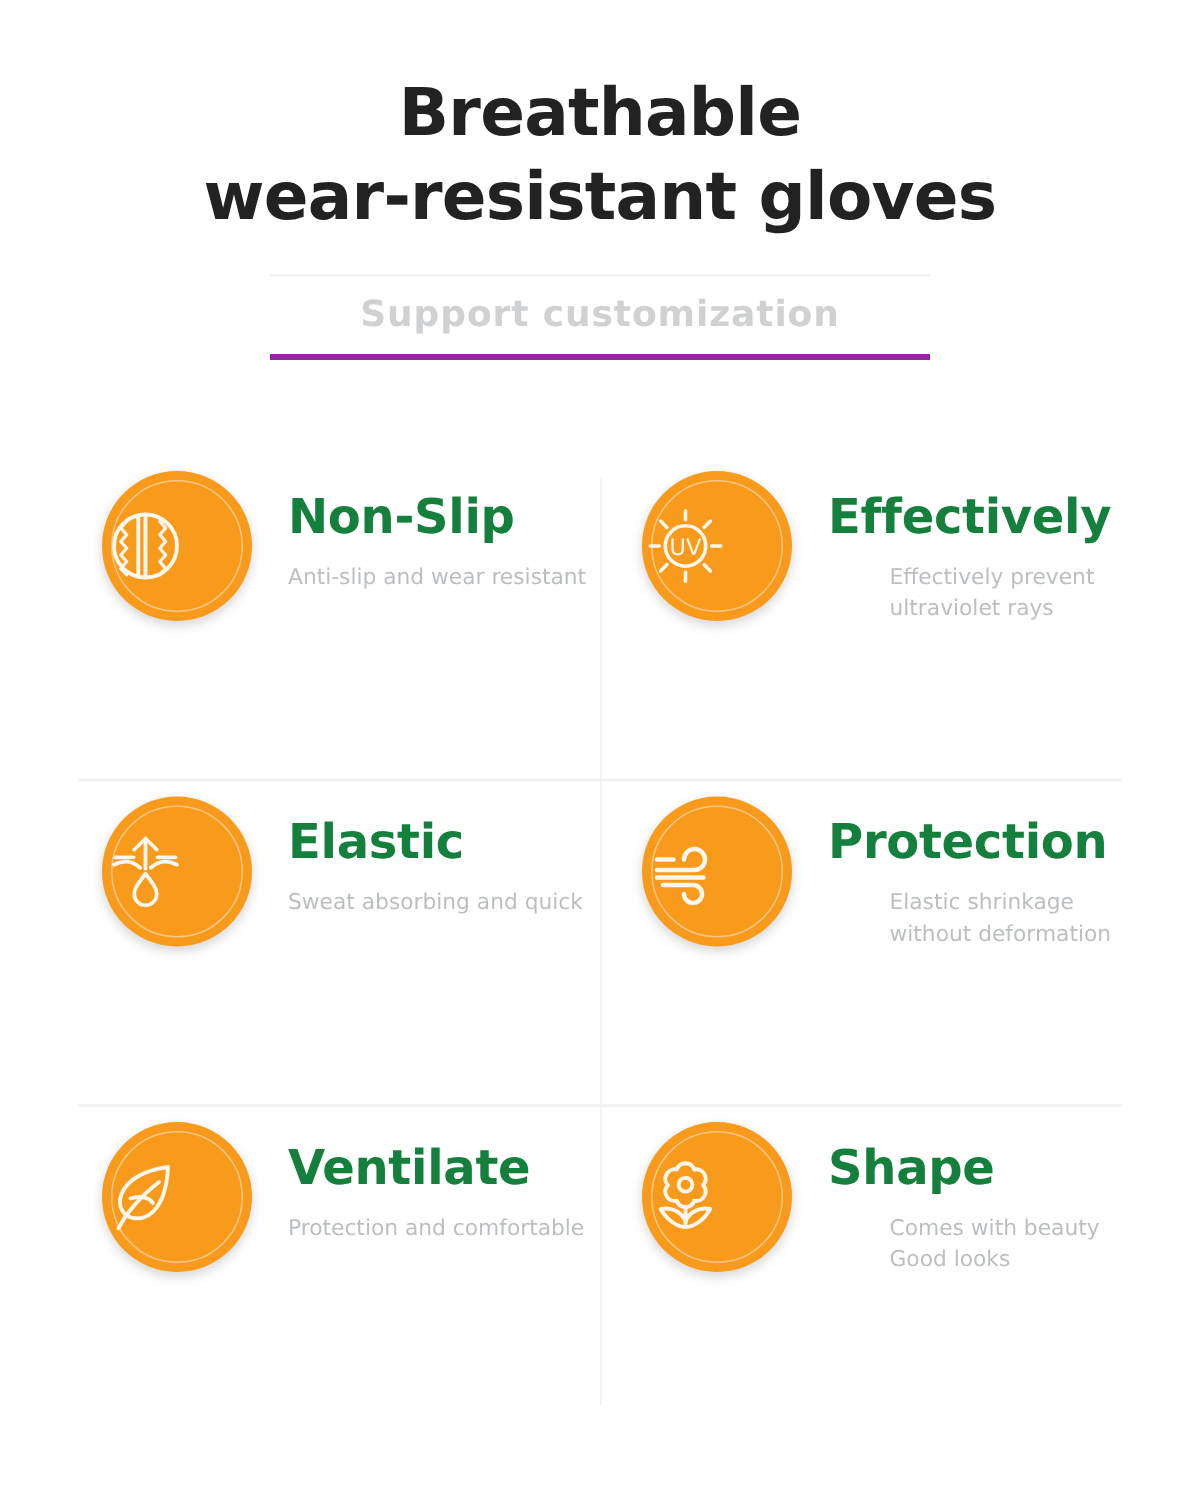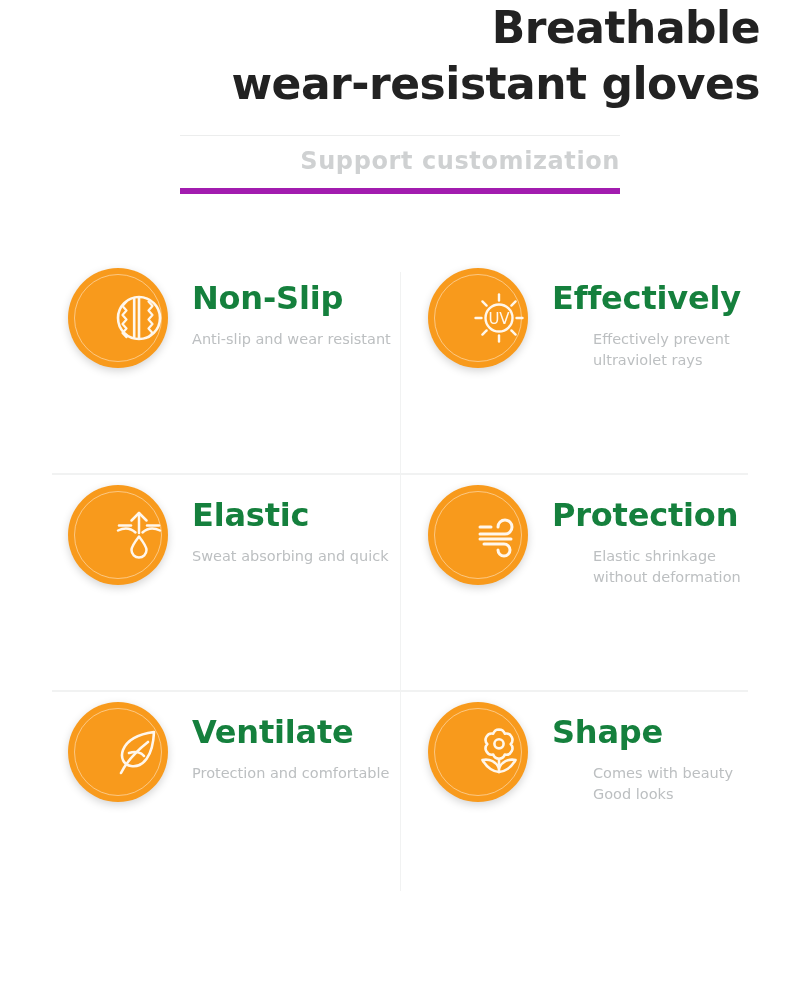--- a/index.html
+++ b/index.html
@@ -10,40 +10,41 @@
     width: 800px;
     height: 1000px;
     background: #ffffff;
     font-family: "DejaVu Sans", "Liberation Sans", sans-serif;
     overflow: hidden;
     position: relative;
   }
 
   
   .header {
-    text-align: right;
+    text-align: center;
+    margin-top: 48px;
   }
   .header-title {
     font-size: 44px;
     font-weight: bold;
     color: #222222;
     line-height: 1.28;
     letter-spacing: -0.5px;
     margin: 0 auto;
     width: 720px;
   }
   .header-title .line {
     display: block;
   }
 
   .subtitle-wrap {
     width: 440px;
     margin: 22px auto 0 auto;
     border-top: 1px solid #eceded;
-    border-bottom: 6px solid #a21caf;
+    border-bottom: 4px solid #a21caf;
     padding: 11px 0 13px 0;
   }
   .subtitle {
     font-size: 24px;
     font-weight: bold;
     color: #cfd1d2;
     letter-spacing: 0.6px;
     line-height: 1.2;
   }
 
@@ -93,21 +94,21 @@
   .icon-badge {
     width: 100px;
     height: 100px;
     border-radius: 50%;
     background: #f89a1c;
     box-shadow: 0 3px 8px rgba(0,0,0,0.17);
     flex: 0 0 100px;
     position: relative;
     display: flex;
     align-items: center;
-    justify-content: flex-end;
+    justify-content: flex-start;
   }
   .icon-badge::after {
     content: "";
     position: absolute;
     top: 6px; left: 6px; right: 6px; bottom: 6px;
     border-radius: 50%;
     border: 1px solid rgba(255,255,255,0.45);
   }
   .icon-badge svg {
     position: relative;

